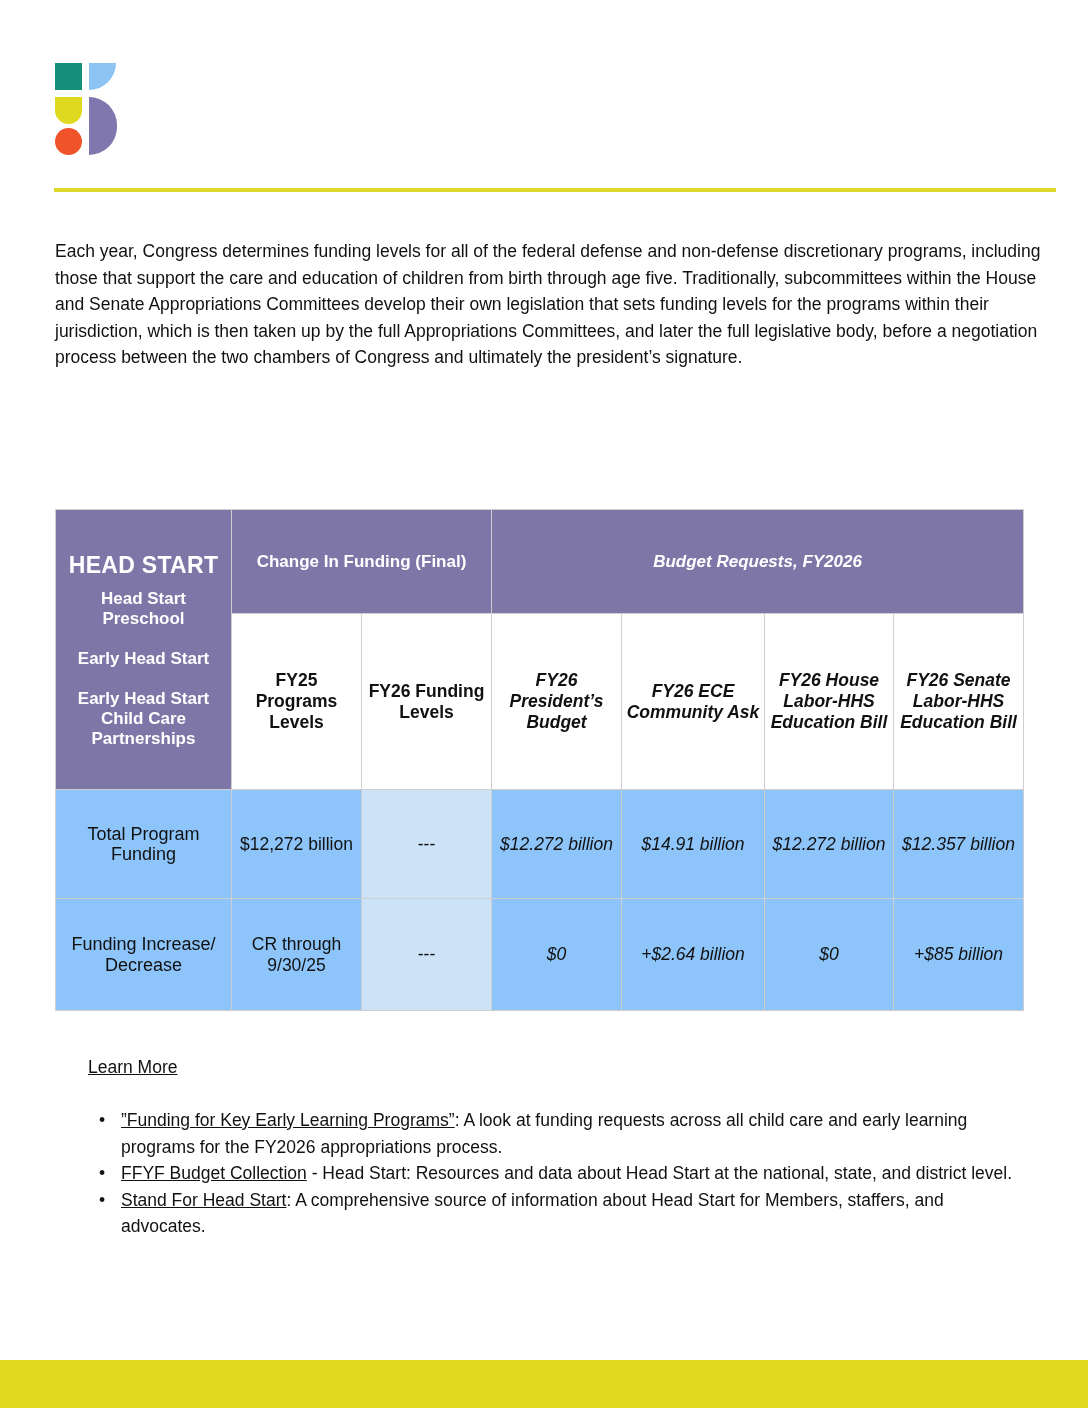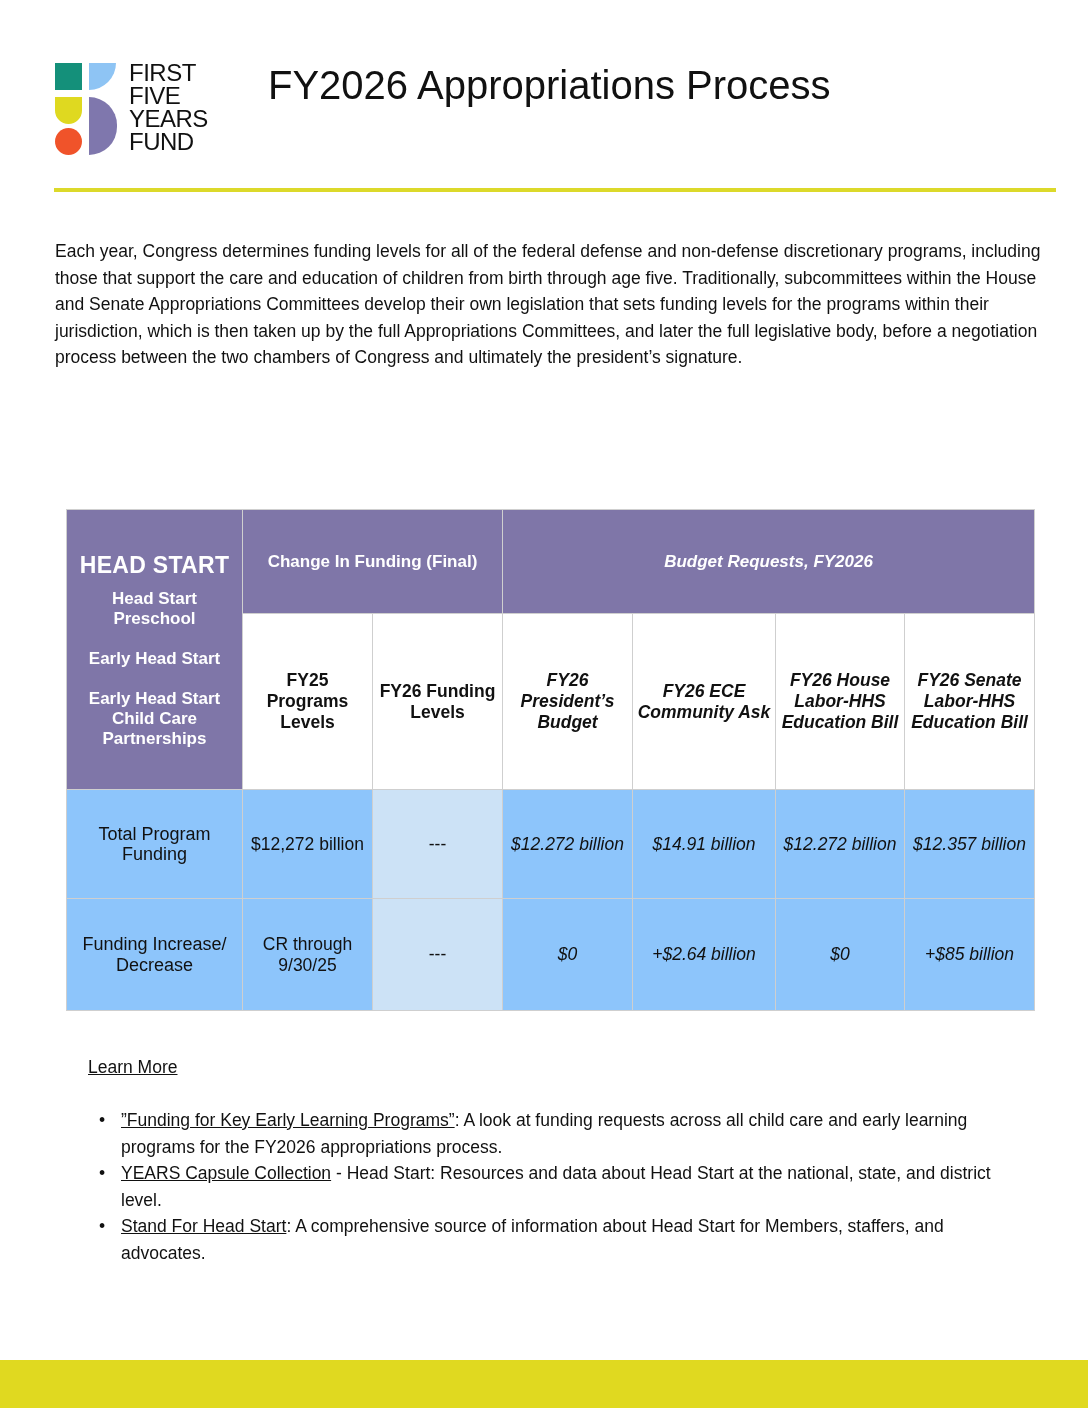--- a/index.html
+++ b/index.html
@@ -29,21 +29,21 @@
   .divider { position: absolute; left: 54px; top: 188px; width: 1002px; height: 4px; background: #dcd92a; }
 
   .intro {
     position: absolute; left: 55px; top: 238px; width: 990px;
     font-size: 17.5px; line-height: 26.6px; color: #111;
   }
   .intro p { margin: 0; }
   .intro p + p { margin-top: 26.6px; }
 
   table.funding {
-    position: absolute; left: 66px; top: 509px;
+    position: absolute; left: 55px; top: 509px;
     border-collapse: collapse; table-layout: fixed; width: 968px;
   }
   table.funding td, table.funding th {
     border: 1.5px solid #cfcfcf; padding: 0 4px; text-align: center; vertical-align: middle;
   }
   .purple { background: #7f76a8; color: #ffffff; }
   .white { background: #ffffff; color: #111; }
   .blue { background: #8dc5fb; color: #111; }
   .pale { background: #cce2f6; color: #111; }
   .hs-cell { font-weight: 700; }
@@ -77,28 +77,23 @@
 <body>
 
 <div class="logo">
   <div class="mark">
     <div class="shape sq-green"></div>
     <div class="shape qc-blue"></div>
     <div class="shape half-yellow"></div>
     <div class="shape circle-red"></div>
     <div class="shape half-purple"></div>
   </div>
-  <div class="wordmark">FIRST
-FIVE
-YEARS
-FUND</div>
 </div>
 
 <div class="title">
-  <div>FY2026 Appropriations Process</div>
 </div>
 
 <div class="divider"></div>
 
 <div class="intro">
   <p>Each year, Congress determines funding levels for all of the federal defense and non-defense discretionary programs, including those that support the care and education of children from birth through age five. Traditionally, subcommittees within the House and Senate Appropriations Committees develop their own legislation that sets funding levels for the programs within their jurisdiction, which is then taken up by the full Appropriations Committees, and later the full legislative body, before a negotiation process between the two chambers of Congress and ultimately the president’s signature.</p>
 </div>
 
 <table class="funding">
   <colgroup>
@@ -152,21 +147,21 @@
 
 <div class="learn">Learn More</div>
 
 <ul class="links">
   <li>
     <span class="bullet">•</span>
     <a href="#">”Funding for Key Early Learning Programs”</a><span>: A look at funding requests across all child care and early learning programs for the FY2026 appropriations process.</span>
   </li>
   <li>
     <span class="bullet">•</span>
-    <a href="#">YEARS Capsule Collection</a><span> - Head Start: Resources and data about Head Start at the national, state, and district level.</span>
+    <a href="#">FFYF Budget Collection</a><span> - Head Start: Resources and data about Head Start at the national, state, and district level.</span>
   </li>
   <li>
     <span class="bullet">•</span>
     <a href="#">Stand For Head Start</a><span>: A comprehensive source of information about Head Start for Members, staffers, and advocates.</span>
   </li>
 </ul>
 
 <div class="footer-bar"></div>
 
 </body></html>

